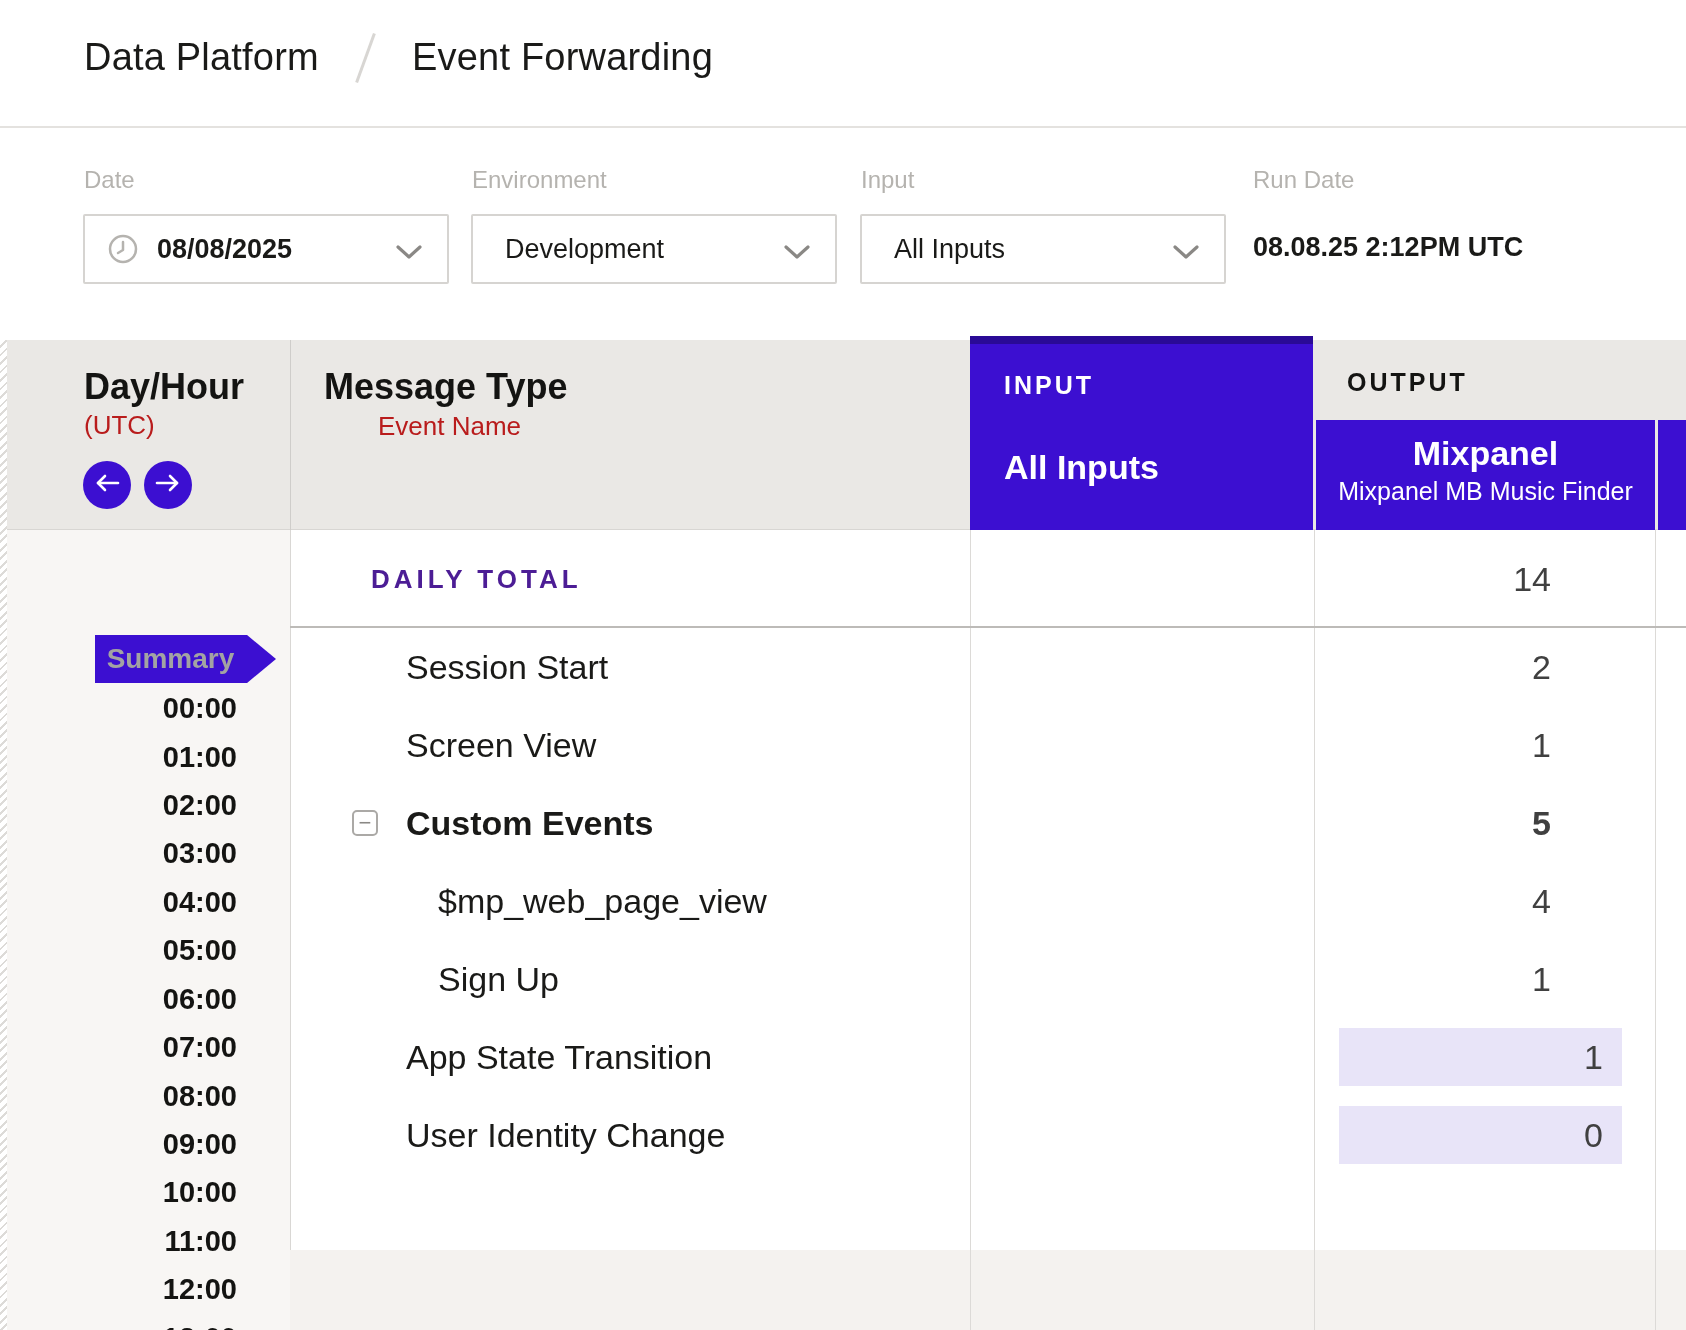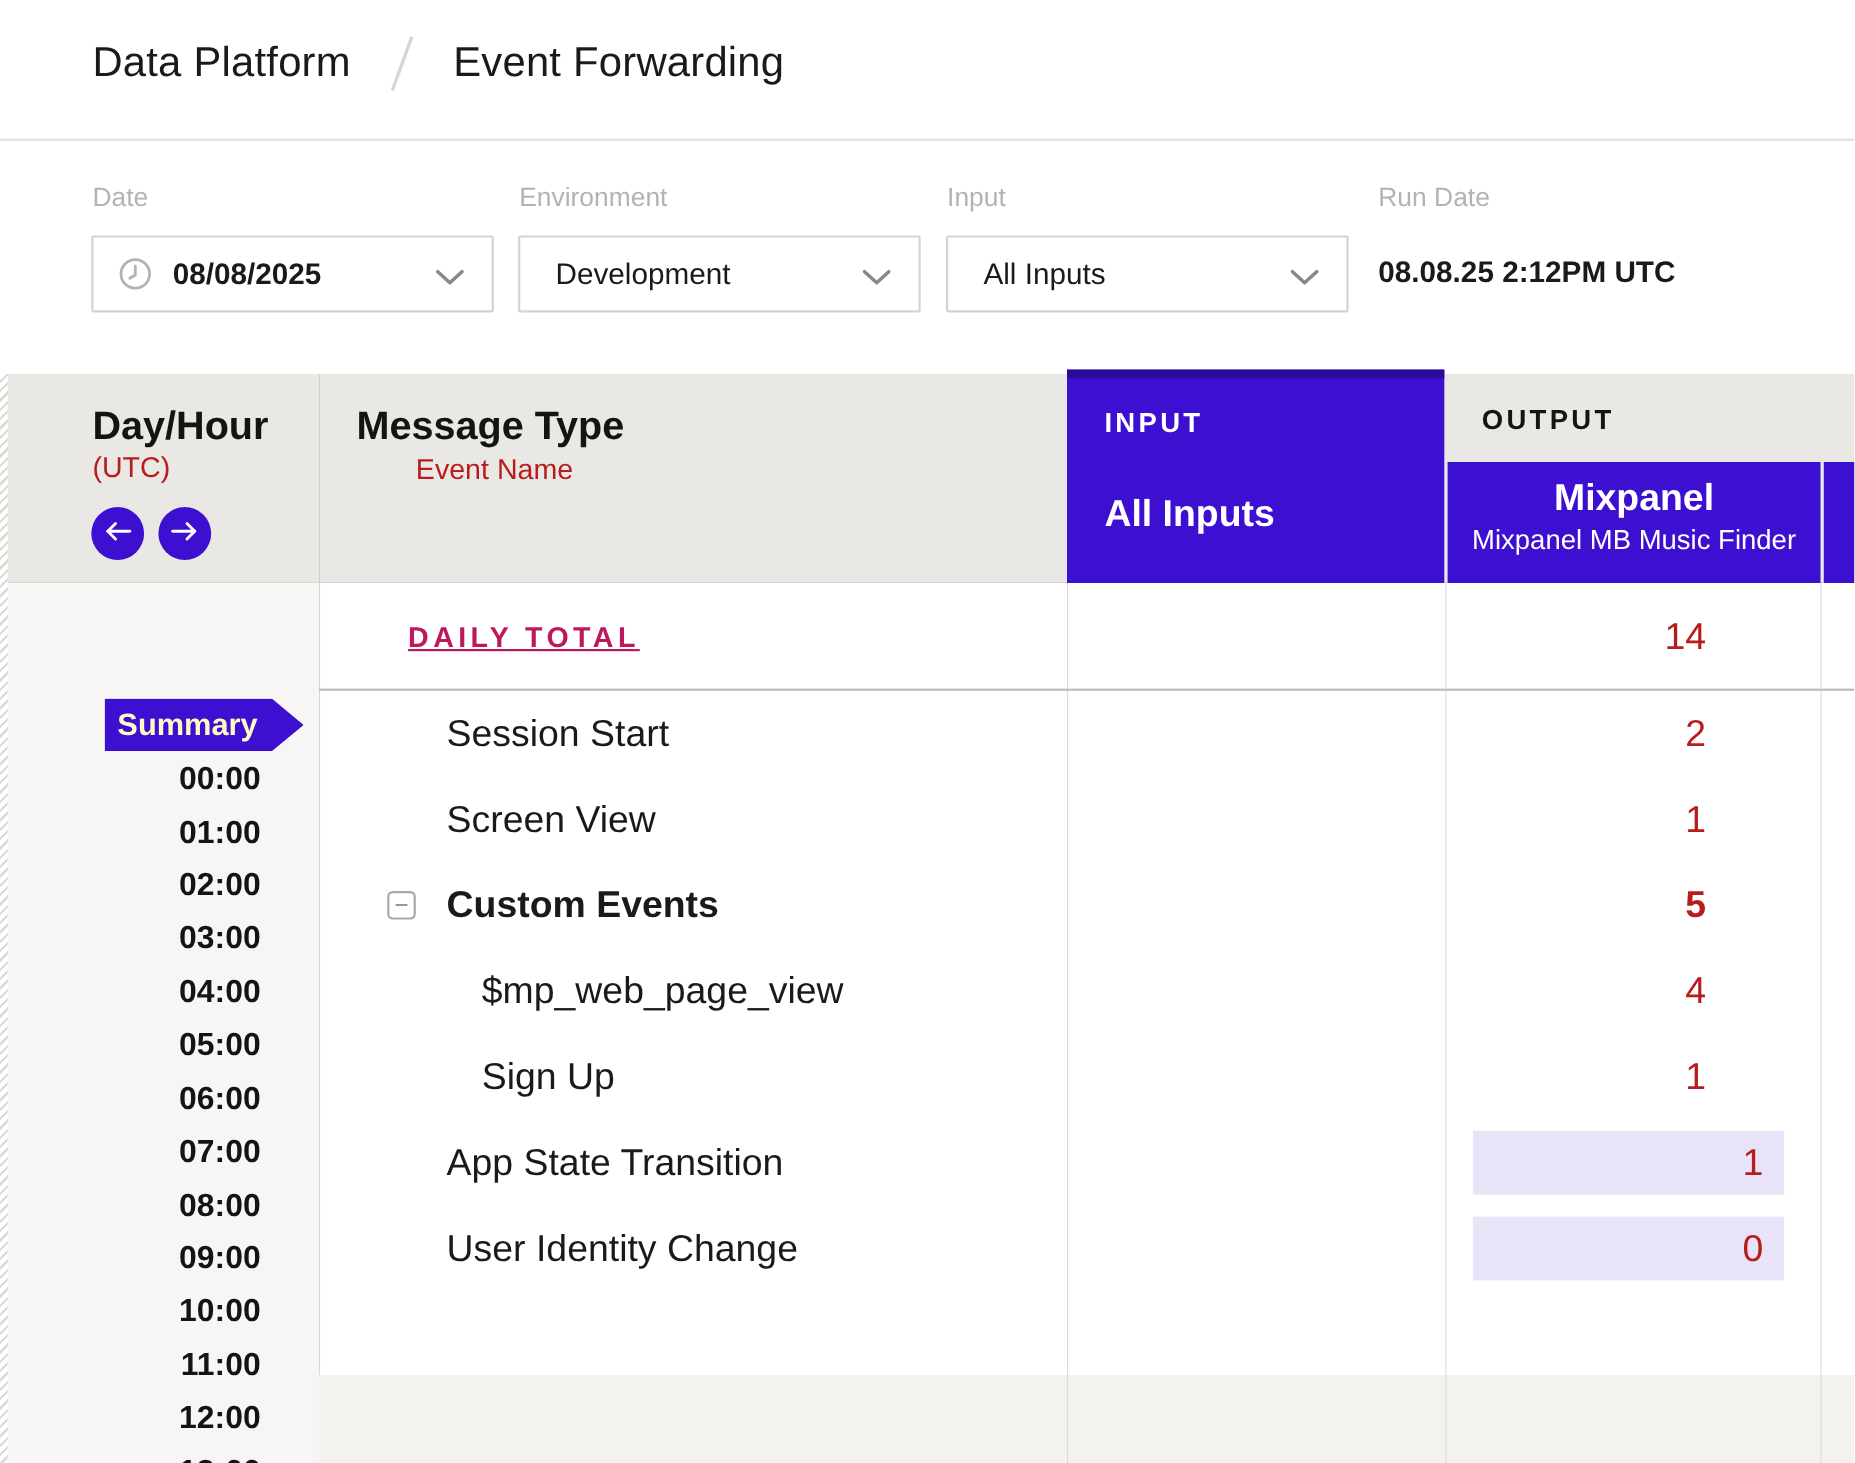--- a/index.html
+++ b/index.html
@@ -35,35 +35,35 @@
   .col-label.white { color:#fff; }
   .col-label.dark { color:#141412; }
   .col-name { font-size:34px; font-weight:700; color:#fff; }
   .mixpanel-block { left:1316px; top:420px; width:339px; height:110px; background:#3C0FD1; text-align:center; cursor:pointer; }
   .sliver-block { left:1658px; top:420px; width:28px; height:110px; background:#3C0FD1; cursor:pointer; }
   .mix-sub { font-size:25px; color:#fff; margin-top:4px; }
 
   
   .sidebar { left:0; top:530px; width:290px; height:800px; background:#F8F6F4; }
   .v-divider { left:290px; top:530px; width:1px; height:800px; background:#D9D7D4; }
-  .summary-badge { left:95px; top:635px; width:181px; height:48px; background:#3C0FD1; color:#fef9c3;
+  .summary-badge { left:95px; top:635px; width:181px; height:48px; background:#3C0FD1; color:#a3a3a3;
       clip-path:polygon(0 0, 84% 0, 100% 50%, 84% 100%, 0 100%);
       display:flex; align-items:center; justify-content:center; padding-right:30px;
       font-size:28px; font-weight:700; cursor:pointer; }
   .hour { left:0; width:237px; height:40px; text-align:right; font-size:29px; font-weight:700; color:#141412; line-height:40px; cursor:pointer; }
 
   
   .body-vline { width:1px; background:#DCDAD7; top:530px; height:800px; }
   .dt-row { left:290px; top:530px; width:1396px; height:98px; border-bottom:2px solid #BDBBB8; }
-  .dt-label { left:81px; top:34px; font-size:26px; font-weight:700; letter-spacing:4px; color:#be185d;text-decoration:underline; }
+  .dt-label { left:81px; top:34px; font-size:26px; font-weight:700; letter-spacing:4px; color:#4c1d95; }
   .msg-row { left:290px; width:1396px; height:78px; }
   .row-label { position:absolute; top:0; height:78px; line-height:78px; font-size:34px; color:#1A1A18; white-space:nowrap; }
   .lv0 { left:116px; }
   .lv1 { left:148px; }
-  .cell { position:absolute; top:0; height:78px; line-height:78px; font-size:34px; color:#b91c1c; text-align:right; }
+  .cell { position:absolute; top:0; height:78px; line-height:78px; font-size:34px; color:#404040; text-align:right; }
   .cell.in  { left:680px; width:632px; padding-right:51px; }
   .cell.out { left:1024px; width:631px; padding-right:52px; }
   .cell.hl  { left:1049px; top:10px; width:283px; height:58px; line-height:58px; background:#E8E4F8; padding-right:19px; }
   .collapse-box { position:absolute; left:62px; top:26px; width:26px; height:26px; border:2px solid #ABA9A6; border-radius:5px;
       color:#8A8885; font-size:22px; line-height:22px; text-align:center; cursor:pointer; }
   .bottom-band { left:290px; top:1250px; width:1396px; height:80px; background:#F4F2EF; }
 </style>
 </head>
 <body>
 

